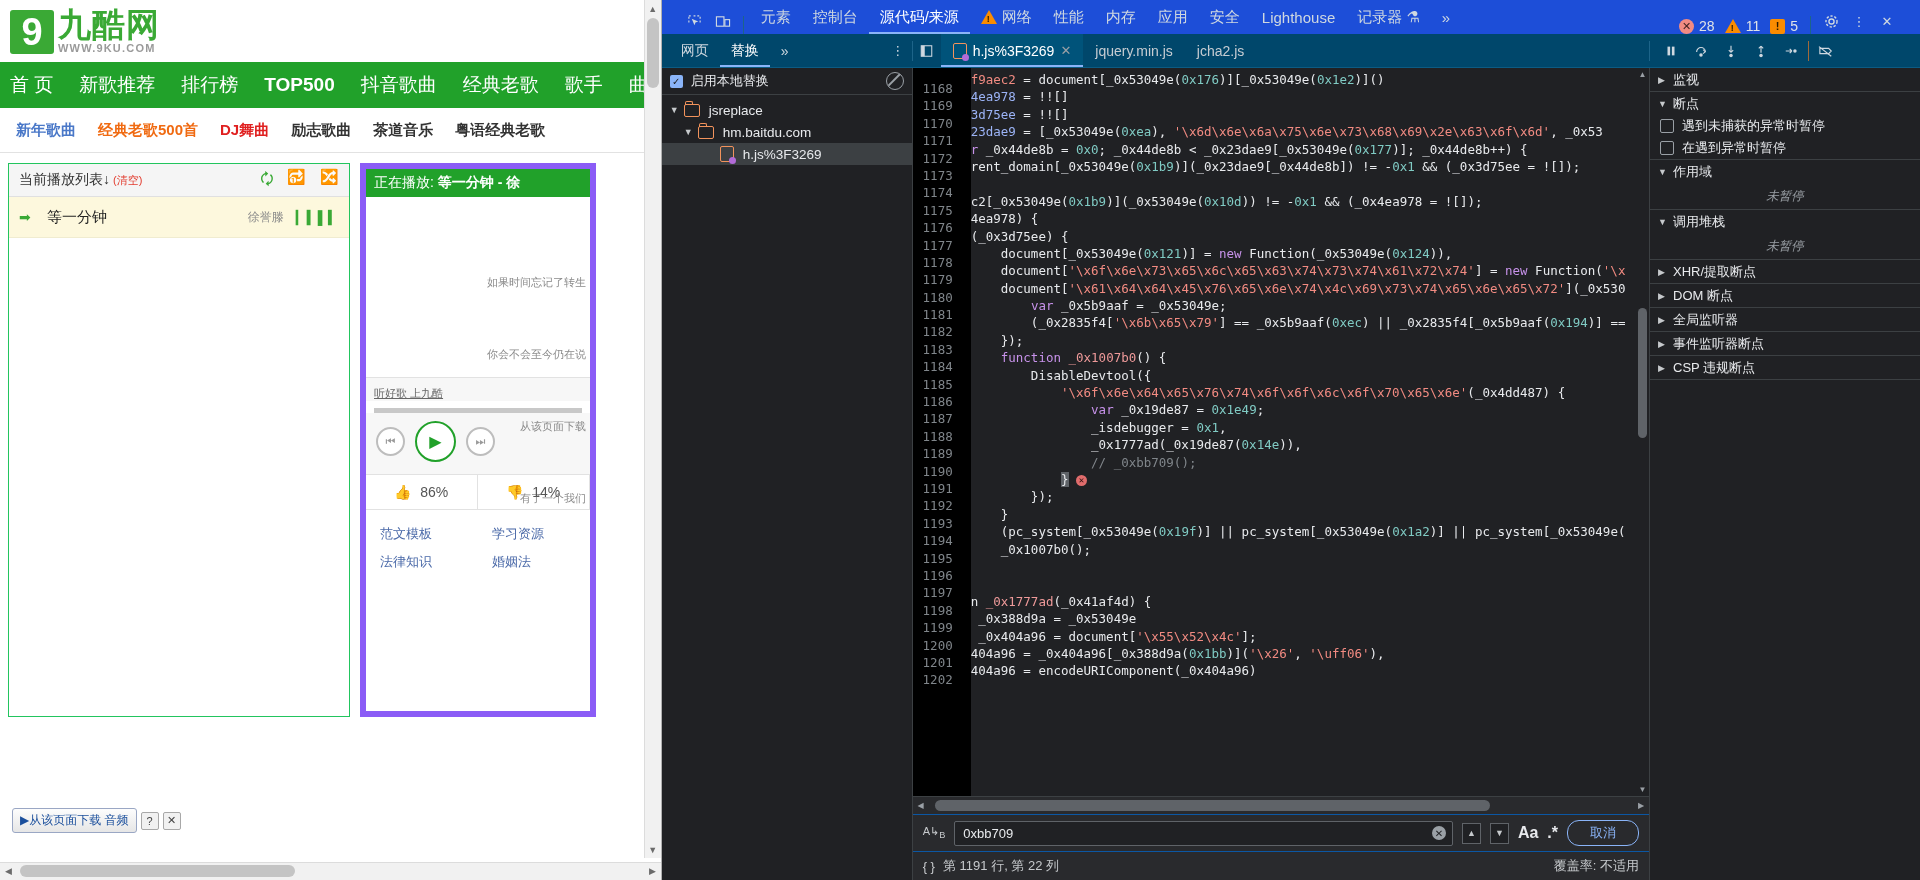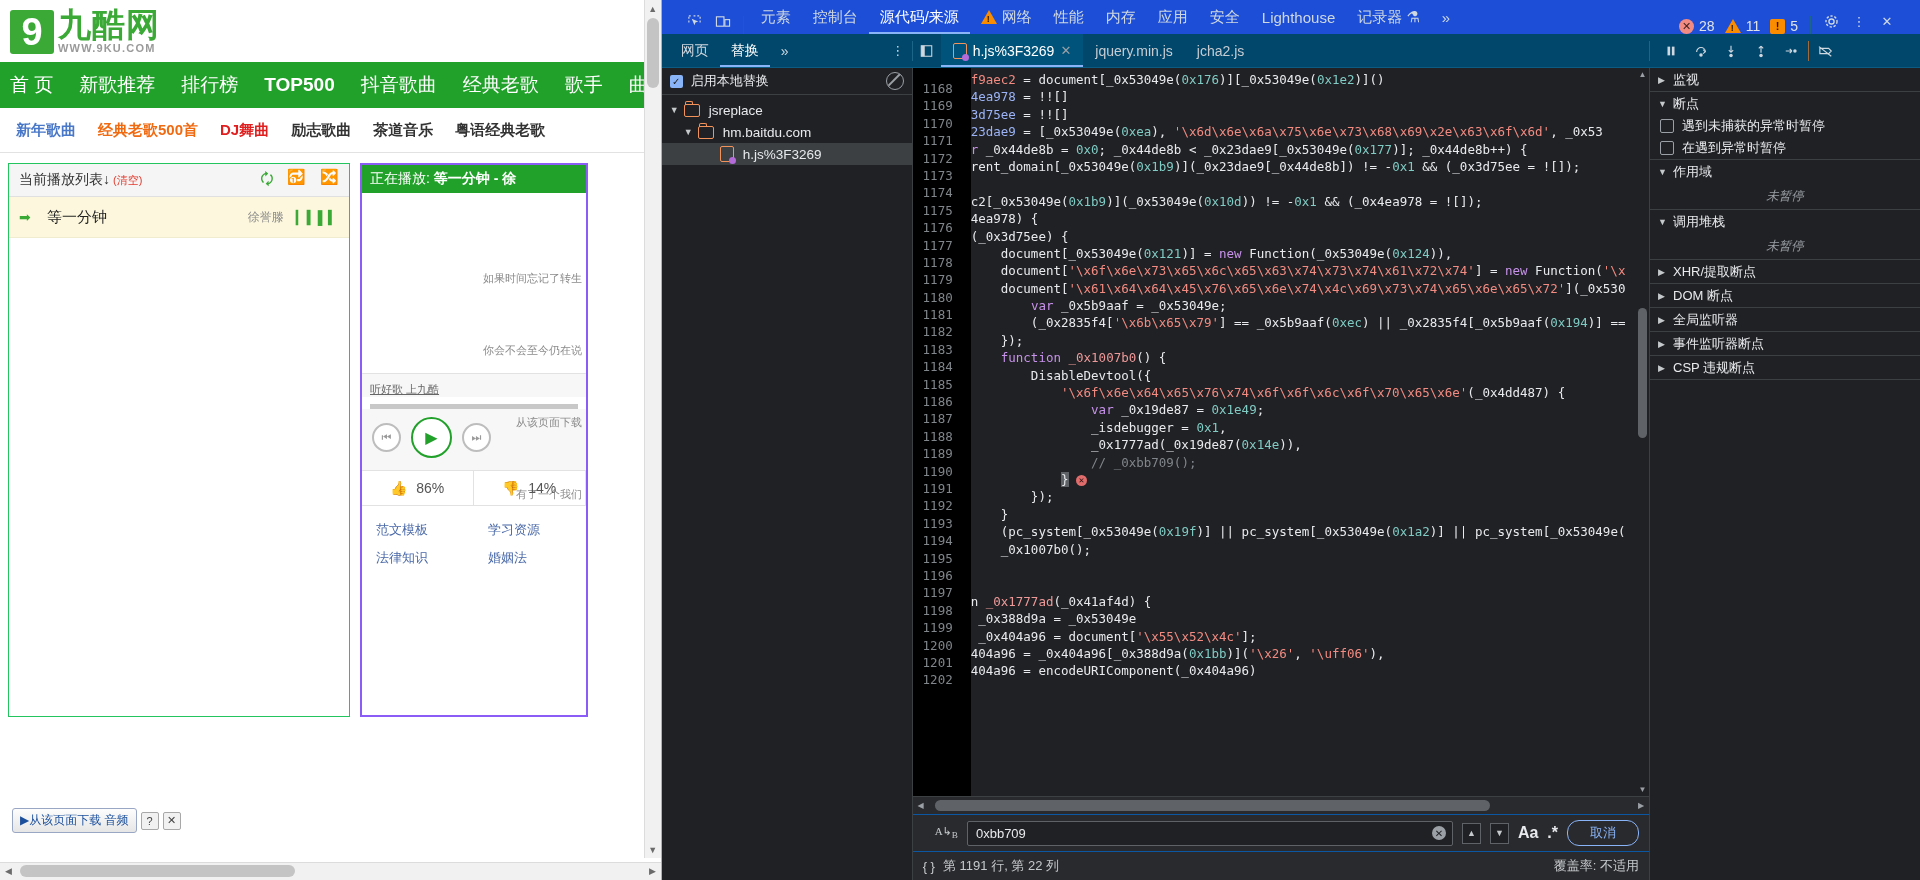--- a/index.html
+++ b/index.html
@@ -33,21 +33,21 @@
   .pl-title{font-size:14px;color:#333;}
   .pl-clear{font-size:11px;color:#e23b2e;margin-left:3px;}
   .pl-icons{margin-left:auto;display:flex;gap:14px;color:#3aa935;font-size:15px;}
   .pl-row{height:40px;display:flex;align-items:center;background:#fdf8dd;border-bottom:1px solid #f0ecd0;padding:0 10px;}
   .pl-arrow{color:#3aa935;font-size:14px;width:28px;}
   .pl-song{font-size:15px;color:#222;}
   .pl-artist{margin-left:auto;color:#8a8a8a;font-size:12px;}
   .pl-eq{margin-left:12px;color:#3aa935;font-size:13px;letter-spacing:1px;font-weight:bold;}
   .pl-body{height:478px;background:#fff;}
 
-  .player{width:224px;border:2px solid #8b5cf6;overflow:hidden;}
+  .player{width:224px;border:6px solid #8b5cf6;overflow:hidden;}
   .pl-now{height:28px;background:#21a12a;color:#fff;font-size:14px;display:flex;align-items:center;padding:0 8px;white-space:nowrap;}
   .lyric{height:150px;background:#fff;display:flex;flex-direction:column;align-items:flex-end;justify-content:flex-start;padding:30px 4px 0 0;gap:9px;}
   .lyric div{color:#8b8b8b;font-size:11px;white-space:nowrap;margin-top:48px;}
   .pl-slogan{border-top:1px solid #e2e2e2;background:#f7f7f7;padding:8px 8px 0 8px;color:#666;font-size:11px;text-decoration:underline;}
   .pl-bar{height:5px;background:#c8c8c8;margin:7px 8px 0 8px;}
   .pl-controls{background:#f7f7f7;display:flex;align-items:center;gap:10px;padding:8px 0 12px 10px;}
   .cbtn{border:2px solid #bdbdbd;border-radius:50%;width:25px;height:25px;display:flex;align-items:center;justify-content:center;color:#9a9a9a;font-size:11px;background:#fff;}
   .cbtn.play{width:37px;height:37px;border-color:#21a12a;color:#21a12a;font-size:16px;}
   .votes{display:flex;border-top:1px solid #e2e2e2;border-bottom:1px solid #e2e2e2;}
   .vote{flex:1;display:flex;align-items:center;justify-content:center;gap:8px;height:34px;font-size:14px;color:#555;border-right:1px solid #e2e2e2;}
@@ -135,21 +135,21 @@
   .cv-scroll{position:absolute;right:0;top:0;width:13px;bottom:0;background:#202124;}
   .cv-thumb{position:absolute;left:2px;top:240px;width:9px;height:130px;background:#5f6368;border-radius:5px;}
   .cv-ar{position:absolute;left:0;width:13px;height:13px;color:#9aa0a6;font-size:8px;display:flex;align-items:center;justify-content:center;}
 
   .hscroll{height:17px;background:#292a2d;border-top:1px solid #3c4043;position:relative;flex:none;}
   .hscroll .thumb{position:absolute;left:22px;top:3px;width:555px;height:11px;background:#5f6368;border-radius:6px;}
   .hscroll .ar{position:absolute;top:0;width:16px;height:17px;display:flex;align-items:center;justify-content:center;color:#9aa0a6;font-size:8px;}
 
   .searchbar{height:36px;background:#292a2d;border-top:1px solid #0b57a4;border-bottom:1px solid #0b57a4;
              display:flex;align-items:center;gap:9px;padding:0 10px;flex:none;}
-  .ab-ico{font-size:11px;color:#c6c9cc;font-family:Liberation Serif, serif;margin-left:12px;}
+  .ab-ico{font-size:11px;color:#c6c9cc;font-family:Liberation Sans, sans-serif;}
   .sfield{flex:1;height:23px;background:#202124;border:1px solid #5f6368;border-radius:2px;display:flex;align-items:center;padding:0 6px;}
   .sfield input{flex:1;background:transparent;border:none;outline:none;color:#e8eaed;font-size:13px;
                 font-family:"Liberation Sans",sans-serif;}
   .clr{width:14px;height:14px;border-radius:50%;background:#9aa0a6;color:#202124;font-size:10px;
        display:flex;align-items:center;justify-content:center;font-weight:bold;}
   .navbtn{width:17px;height:19px;border:1px solid #5f6368;display:flex;align-items:center;justify-content:center;
           color:#c6c9cc;font-size:9px;background:#202124;}
   .sm-lbl{font-size:16px;color:#e8eaed;font-weight:bold;}
   .cancel{border:1px solid #8ab4f8;color:#8ab4f8;border-radius:12px;font-size:13px;padding:3px 22px;background:transparent;}
 

